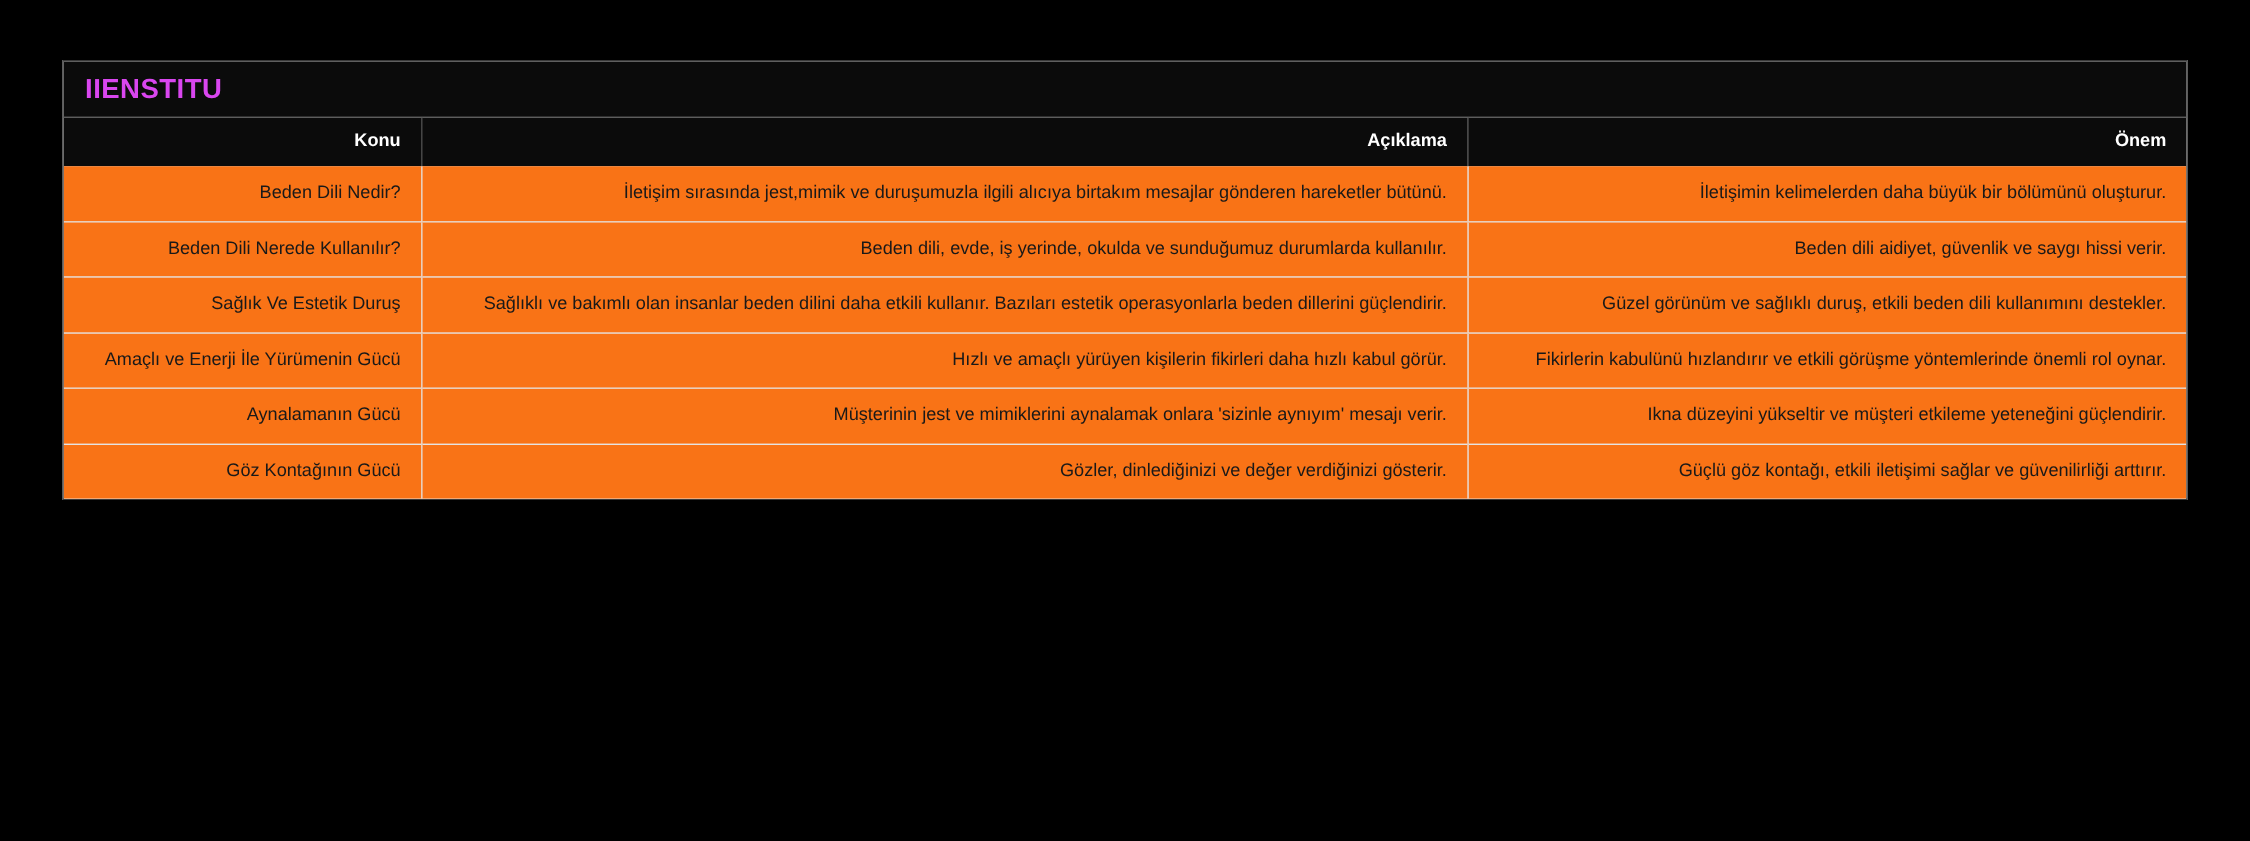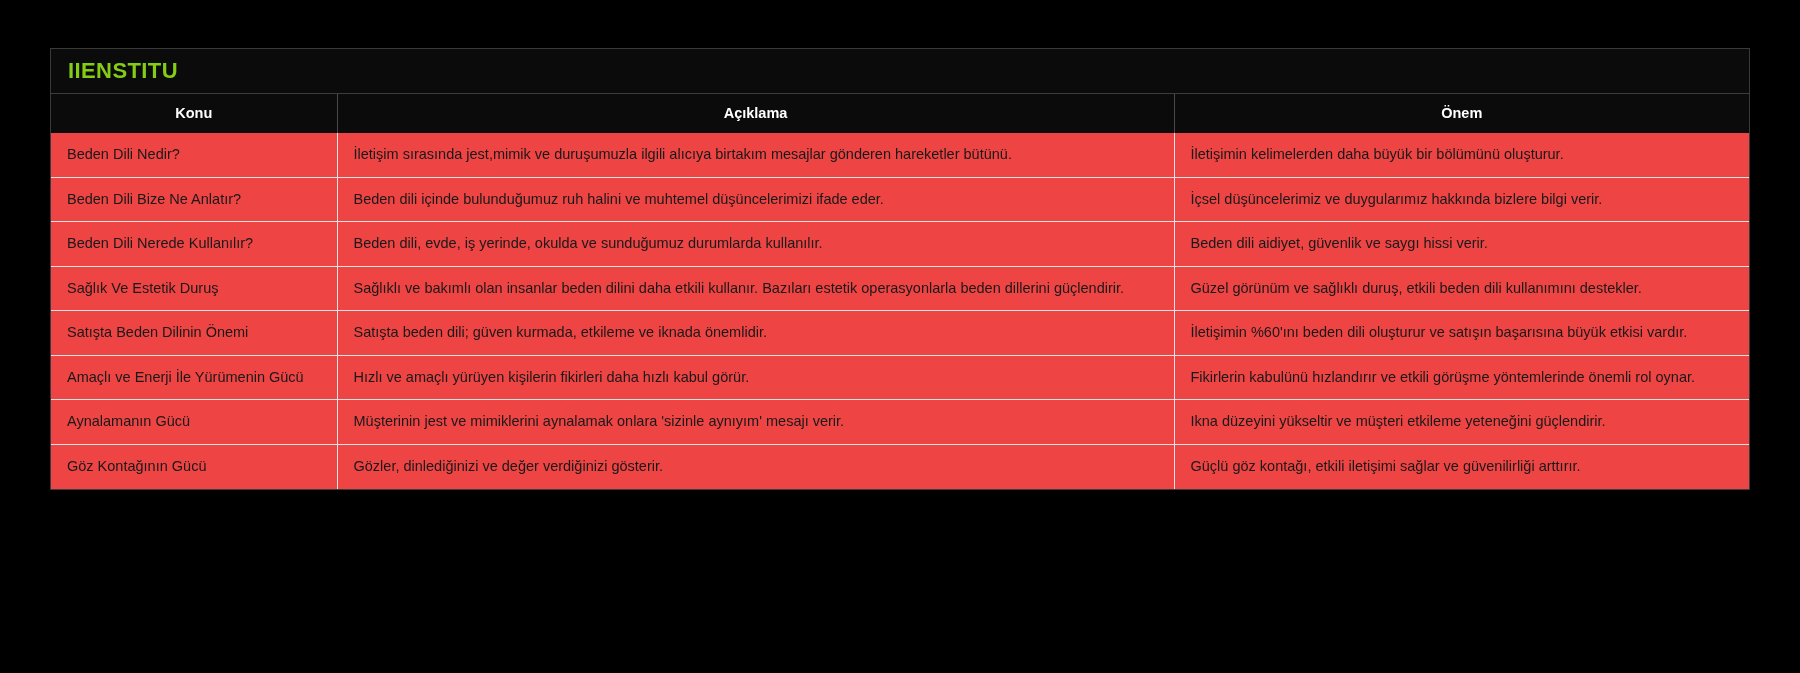--- a/index.html
+++ b/index.html
@@ -37,62 +37,62 @@
     background: #0b0b0b;
     border-bottom: 1px solid #3c3c3c;
     box-sizing: border-box;
     height: 45px;
     display: flex;
     align-items: center;
     padding: 0 0 0 17px;
   }
 
   .brand-logo {
-    color: #84cc16;
+    color: #d946ef;
     font-size: 22px;
     font-weight: bold;
     letter-spacing: 0.4px;
     line-height: 1;
     font-family: "Liberation Sans", "DejaVu Sans", sans-serif;
   }
 
   table.data-table {
     border-collapse: collapse;
     width: 100%;
     table-layout: fixed;
     background: #ffffff;
   }
 
   table.data-table thead th {
     background: #0b0b0b;
     color: #ffffff;
     font-size: 14.5px;
     font-weight: bold;
-    text-align: center;
+    text-align: right;
     padding: 11px 16px 12px 16px;
     border-right: 1px solid #4a4a4a;
     vertical-align: middle;
     box-sizing: border-box;
   }
   table.data-table thead th:last-child {
     border-right: none;
     margin-left: 24px;
   }
 
   table.data-table tbody td {
     font-size: 14.5px;
     color: #191919;
-    text-align: left;
+    text-align: right;
     padding: 11px 16px 12px 16px;
     border-top: 1px solid #e4e4e4;
     border-right: 1px solid #e4e4e4;
     vertical-align: middle;
     line-height: 1.42;
     box-sizing: border-box;
-    background: #ef4444;
+    background: #f97316;
   }
   table.data-table tbody td:last-child {
     border-right: none;
   }
 
   table.data-table tbody tr:first-child td {
     border-top: none;
   }
 
   .col-konu   { width: 286px; }
@@ -128,43 +128,33 @@
       </thead>
       <tbody>
 
         <tr>
           <td class="cell-konu">Beden Dili Nedir?</td>
           <td class="cell-text">İletişim sırasında jest,mimik ve duruşumuzla ilgili alıcıya birtakım mesajlar gönderen hareketler bütünü.</td>
           <td class="cell-text">İletişimin kelimelerden daha büyük bir bölümünü oluşturur.</td>
         </tr>
 
 
-        <tr>
-          <td class="cell-konu">Beden Dili Bize Ne Anlatır?</td>
-          <td class="cell-text">Beden dili içinde bulunduğumuz ruh halini ve muhtemel düşüncelerimizi ifade eder.</td>
-          <td class="cell-text">İçsel düşüncelerimiz ve duygularımız hakkında bizlere bilgi verir.</td>
-        </tr>
 
         <tr>
           <td class="cell-konu">Beden Dili Nerede Kullanılır?</td>
           <td class="cell-text">Beden dili, evde, iş yerinde, okulda ve sunduğumuz durumlarda kullanılır.</td>
           <td class="cell-text">Beden dili aidiyet, güvenlik ve saygı hissi verir.</td>
         </tr>
 
         <tr>
           <td class="cell-konu">Sağlık Ve Estetik Duruş</td>
           <td class="cell-text">Sağlıklı ve bakımlı olan insanlar beden dilini daha etkili kullanır. Bazıları estetik operasyonlarla beden dillerini güçlendirir.</td>
           <td class="cell-text">Güzel görünüm ve sağlıklı duruş, etkili beden dili kullanımını destekler.</td>
         </tr>
 
-        <tr>
-          <td class="cell-konu">Satışta Beden Dilinin Önemi</td>
-          <td class="cell-text">Satışta beden dili; güven kurmada, etkileme ve iknada önemlidir.</td>
-          <td class="cell-text">İletişimin %60'ını beden dili oluşturur ve satışın başarısına büyük etkisi vardır.</td>
-        </tr>
 
         <tr>
           <td class="cell-konu">Amaçlı ve Enerji İle Yürümenin Gücü</td>
           <td class="cell-text">Hızlı ve amaçlı yürüyen kişilerin fikirleri daha hızlı kabul görür.</td>
           <td class="cell-text">Fikirlerin kabulünü hızlandırır ve etkili görüşme yöntemlerinde önemli rol oynar.</td>
         </tr>
 
         <tr>
           <td class="cell-konu">Aynalamanın Gücü</td>
           <td class="cell-text">Müşterinin jest ve mimiklerini aynalamak onlara 'sizinle aynıyım' mesajı verir.</td>

